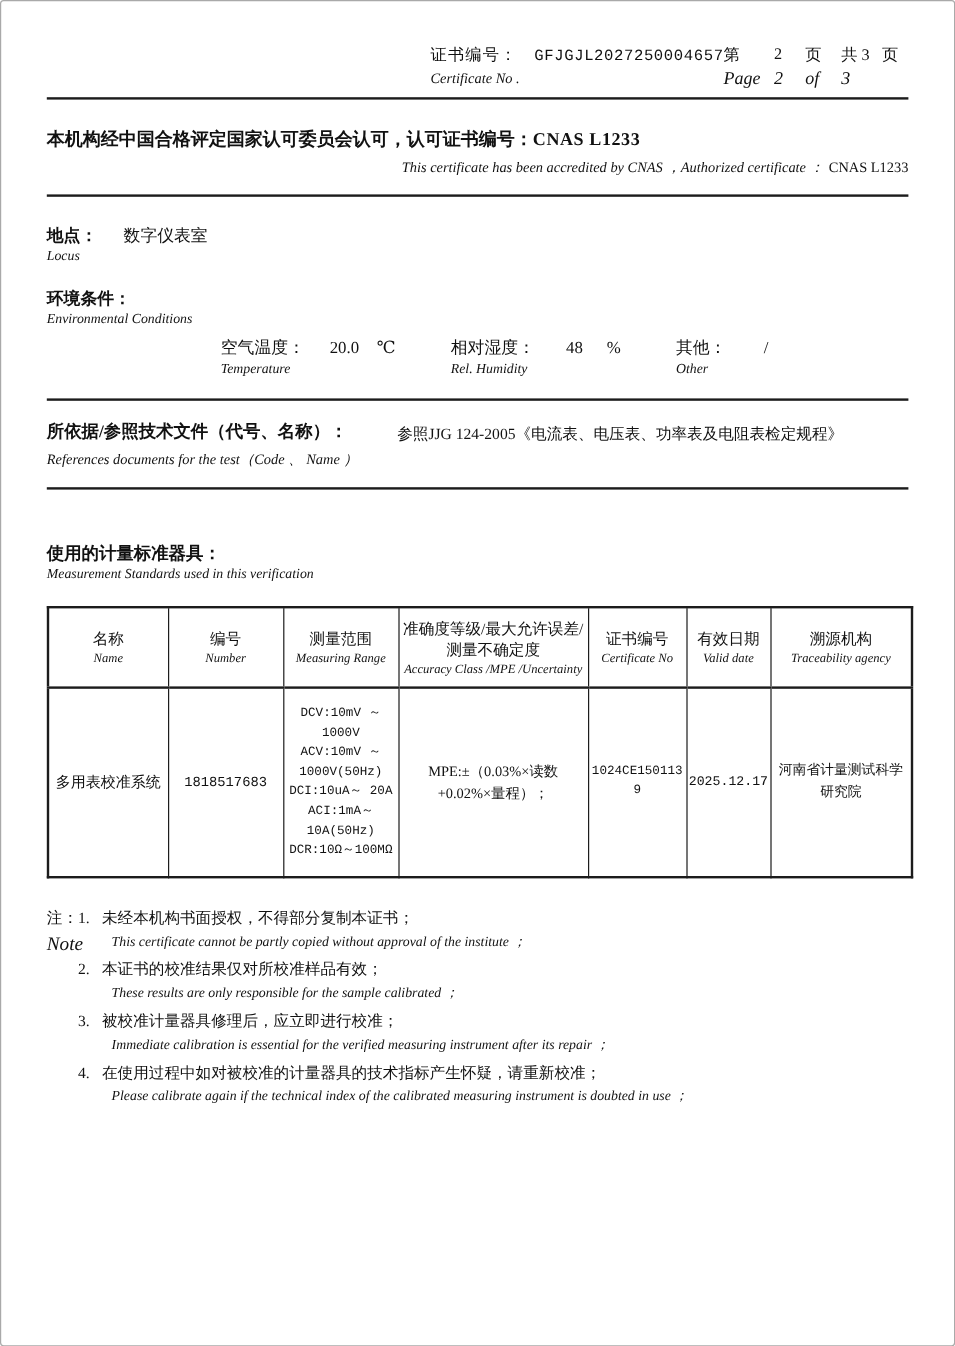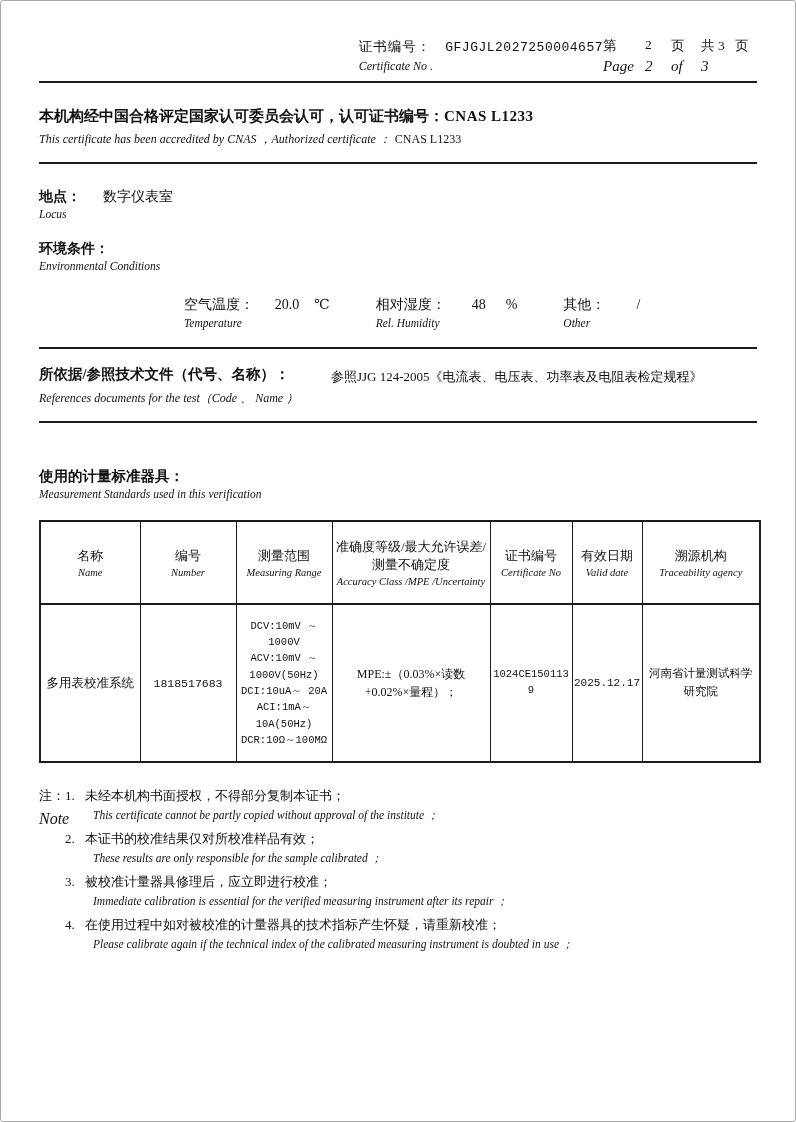--- a/index.html
+++ b/index.html
@@ -40,35 +40,35 @@
     margin-right: 2px;
   }
   .pagebox .en { font-style: italic; font-size: 15px; }
   .rule { border-bottom: 2px solid #1c1c1c; }
   .header-rule { margin-top: 6px; }
 
   
   .accreditation { margin-top: 24px; }
   .accreditation .zh { font-weight: bold; font-size: 15px; }
   .accreditation .zh .code { font-family: "Liberation Serif", serif; letter-spacing: .5px; }
-  .accreditation .en { font-size: 12px; margin-top: 5px; }
+  .accreditation .en { font-size: 12px; margin-top: 5px; text-align: right; }
   .accreditation .en .italic { font-style: italic; }
   .accreditation .en .code { margin-left: 4px; }
   .thick-rule { border-bottom: 2.5px solid #1c1c1c; }
   .accr-rule { margin-top: 14px; }
 
   
   .location { margin-top: 24px; }
   .inline-pair { display: flex; align-items: baseline; }
   .label-zh-bold { font-weight: bold; font-size: 14px; }
   .loc-value { font-size: 14px; margin-left: 22px; }
   .sub-en { font-style: italic; font-size: 11.5px; margin-top: 2px; }
 
   .env-title { margin-top: 20px; }
-  .env-row { display: flex; margin-top: 24px; padding-left: 145px; align-items: center; }
+  .env-row { display: flex; margin-top: 9px; padding-left: 145px; align-items: center; }
   .env-item { margin-right: 46px; }
   .env-line { display: flex; align-items: baseline; font-size: 14px; }
   .env-label { }
   .env-value { margin-left: 16px; min-width: 34px; text-align: center; }
   .env-unit { margin-left: 10px; }
   .env-sub { font-style: italic; font-size: 11.5px; margin-top: 3px; }
   .env-rule { margin-top: 18px; }
 
   
   .refs { margin-top: 16px; display: flex; }
@@ -87,21 +87,21 @@
     table-layout: fixed;
     width: 720px;
   }
   table.std th, table.std td {
     border: 1px solid #1c1c1c;
     text-align: center;
     vertical-align: middle;
     overflow: hidden;
   }
   table.std { border: 2px solid #1c1c1c; }
-  table.std thead tr { height: 83px; }
+  table.std thead tr { height: 67px; }
   table.std thead th { border-bottom-width: 2px; font-weight: normal; }
   table.std tbody tr { height: 158px; }
   .th-zh { font-size: 13px; line-height: 1.35; padding: 0 2px; }
   .th-en { font-style: italic; font-size: 10.5px; margin-top: 2px; padding: 0 1px; }
   .cell-name { font-size: 12.5px; }
   .cell-number, .cell-certno, .cell-date {
     font-family: "Liberation Mono", "DejaVu Sans Mono", monospace;
   }
   .cell-number { font-size: 11.5px; }
   .range-line { font-size: 10.5px; white-space: nowrap; line-height: 1.55;

